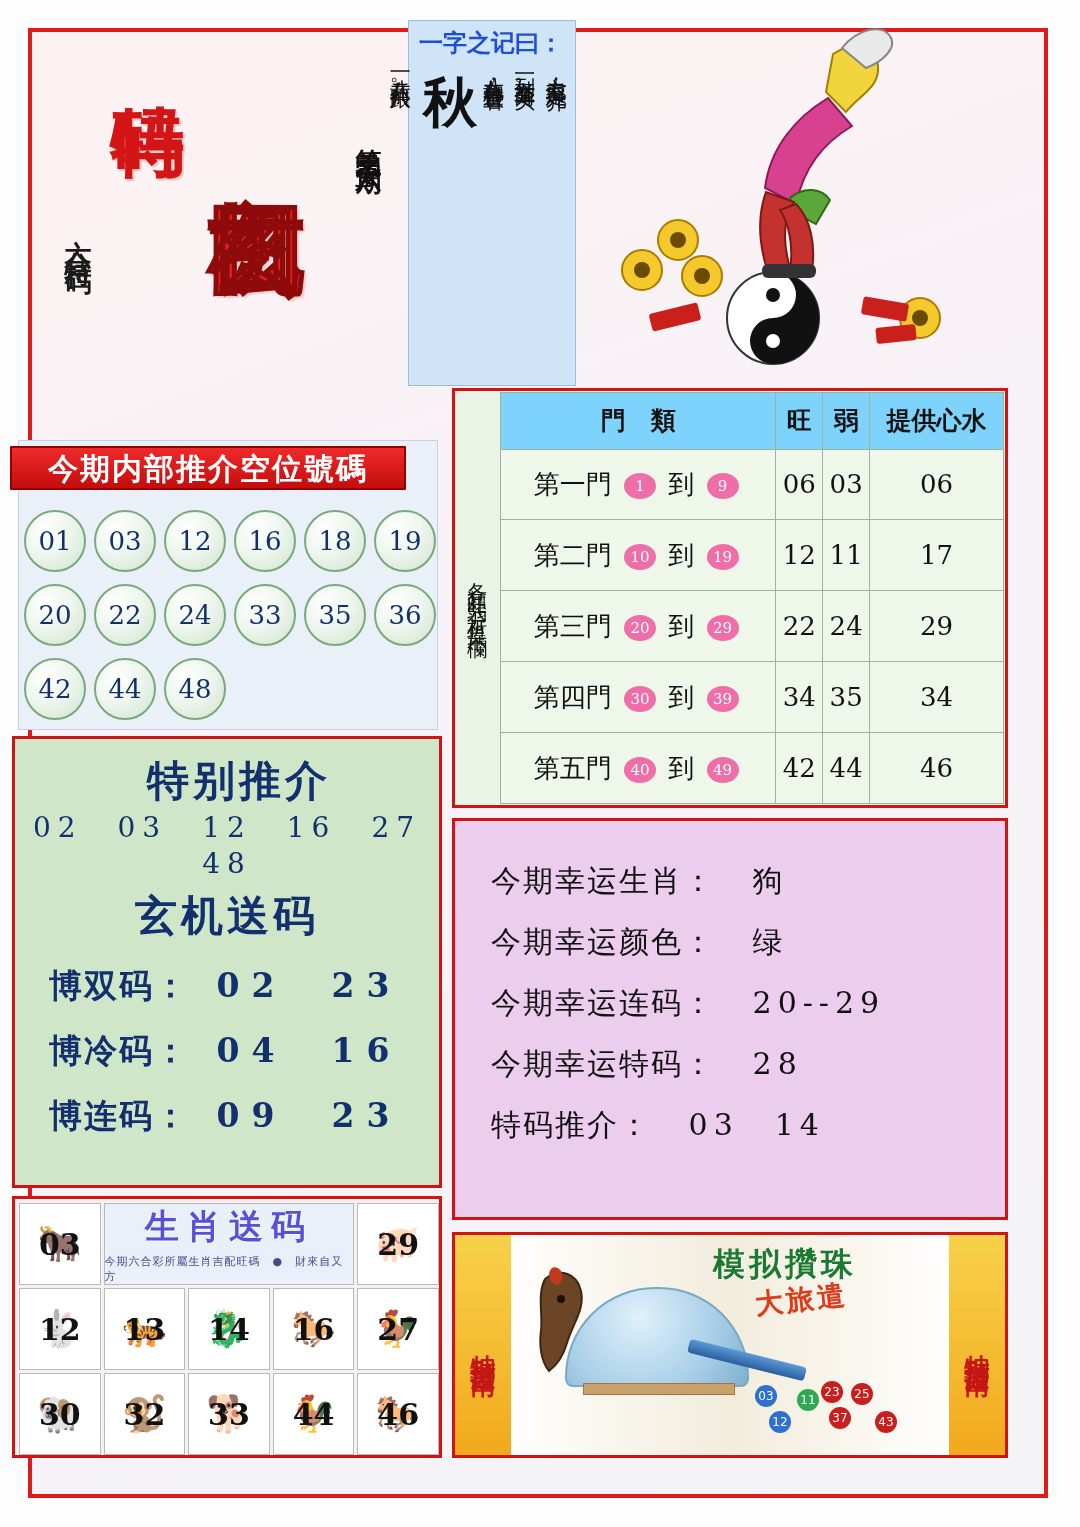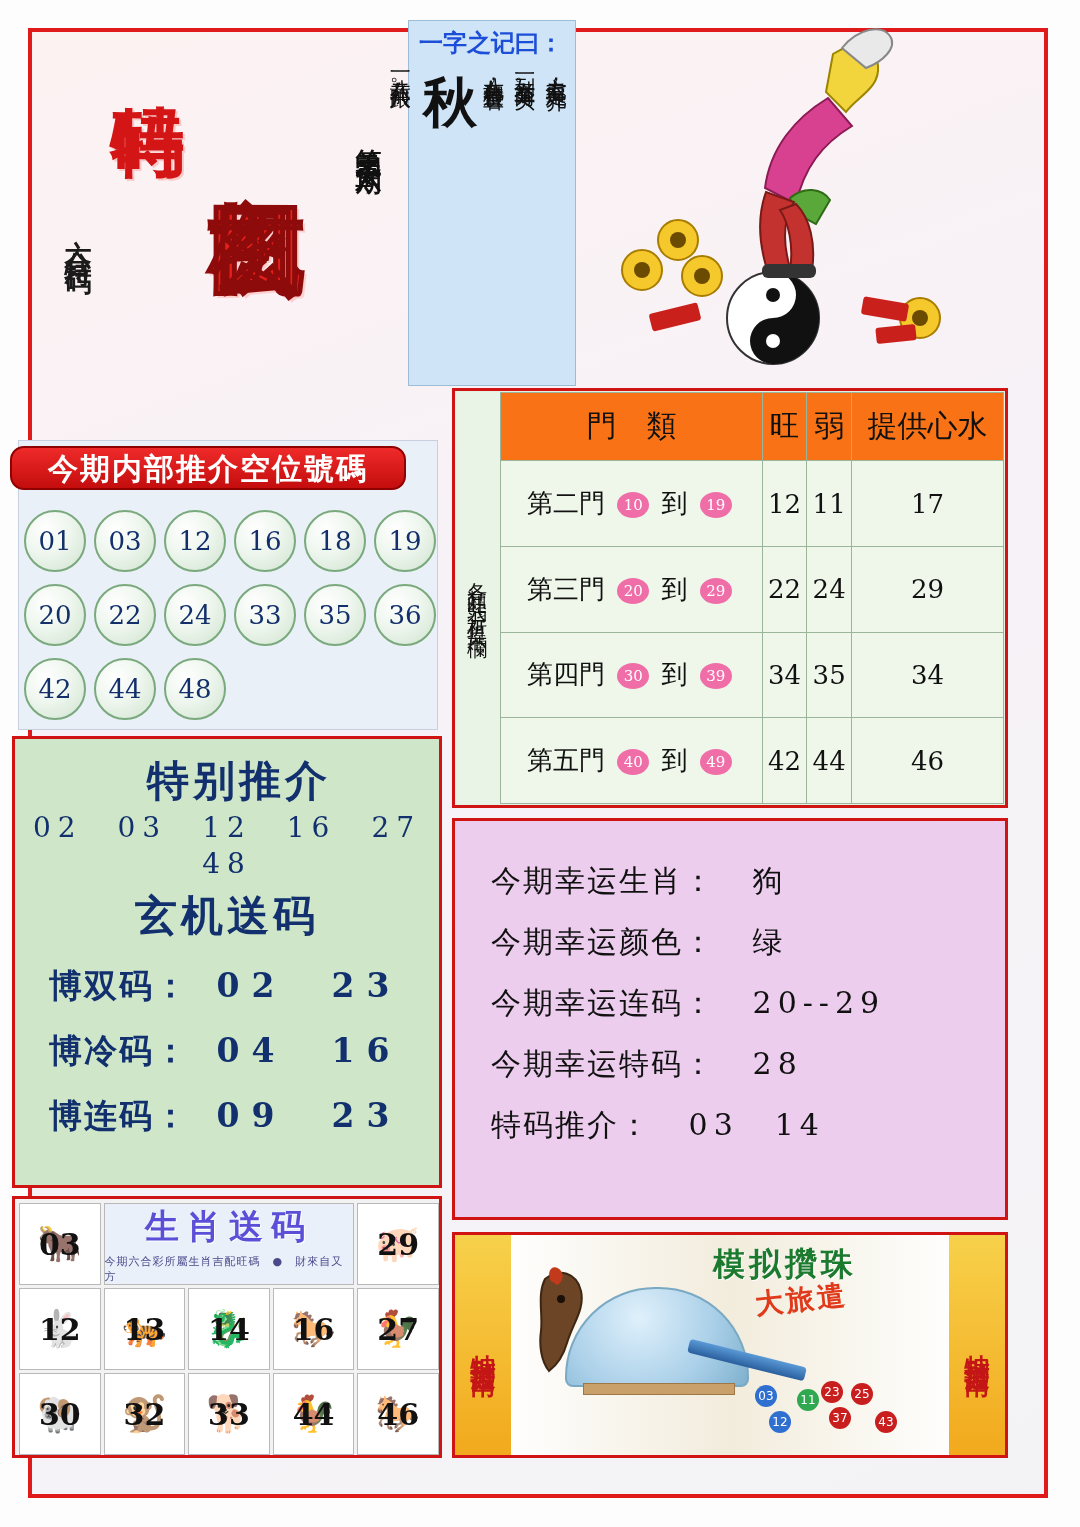--- a/index.html
+++ b/index.html
@@ -94,21 +94,21 @@
     overflow:hidden;
   }
   
   .rec-box{
     position:absolute;left:18px;top:440px;width:420px;height:290px;
     background:#eaf0f7;border:1px solid #c8cfe0;box-sizing:border-box;
   }
   .rec-banner{
     position:absolute;left:10px;top:446px;width:396px;height:44px;
     background:linear-gradient(#ef2a2a,#c40d0d);
-    border:2px solid #8f0000;border-radius:14px;
+    border:2px solid #8f0000;border-radius:1px;
     color:#fff;font-family:"DejaVu Serif","Liberation Serif",serif;
     font-weight:bold;font-size:30px;text-align:center;line-height:42px;
     letter-spacing:2px;box-sizing:border-box;
   }
   .rec-grid{
     position:absolute;left:20px;top:504px;width:420px;height:222px;
     display:grid;grid-template-columns:repeat(6,1fr);grid-template-rows:repeat(3,1fr);
     align-items:center;justify-items:center;
   }
   .ball{
@@ -196,21 +196,21 @@
   table.mtable{
     position:absolute;left:500px;top:392px;width:504px;height:412px;
     border-collapse:collapse;
   }
   table.mtable th,table.mtable td{
     border:1px solid #9ab59a;
     text-align:center;
     font-family:"DejaVu Serif","Liberation Serif",serif;
   }
   table.mtable th{
-    font-size:30px;color:#111;height:52px;background:#f97316;font-weight:normal;
+    font-size:25px;color:#111;height:52px;background:#7dd3fc;font-weight:bold;
   }
   table.mtable td{
     font-size:26px;color:#111;height:66px;background:#eef7ea;
   }
   td.gate{font-size:24px;background:#d9ead3;white-space:nowrap;}
   .mini{
     display:inline-block;min-width:26px;height:26px;line-height:26px;
     border-radius:50%;background:#f06ea8;color:#fff;font-size:15px;
     padding:0 3px;margin:0 4px;vertical-align:middle;
   }
@@ -444,20 +444,31 @@
   <div class="tbl-side">
     <span>各類旺弱分析提示欄</span>
   </div>
   <table class="mtable">
     <tbody>
         <tr>
       <th>門　類</th>
       <th>旺</th>
       <th>弱</th>
       <th>提供心水</th>
+    </tr>
+    <tr>
+      <td class="gate">
+        <span>第一門</span>
+        <span class="mini">1</span>
+        <span>到</span>
+        <span class="mini b">9</span>
+      </td>
+      <td>06</td>
+      <td>03</td>
+      <td>06</td>
     </tr>
     <tr>
       <td class="gate">
         <span>第二門</span>
         <span class="mini">10</span>
         <span>到</span>
         <span class="mini b">19</span>
       </td>
       <td>12</td>
       <td>11</td>

